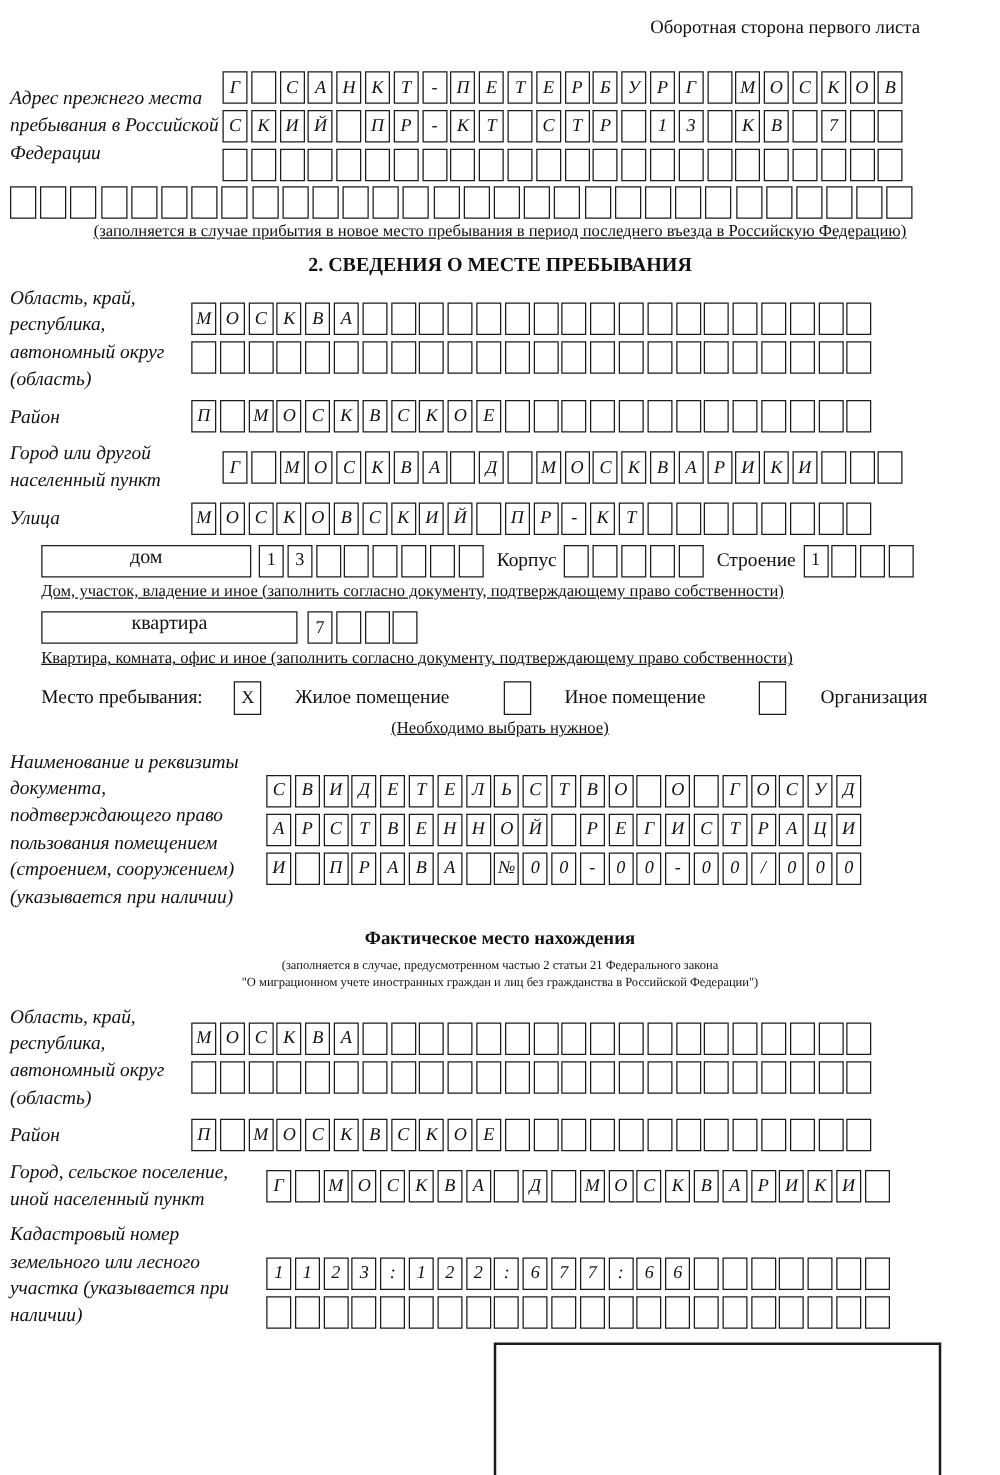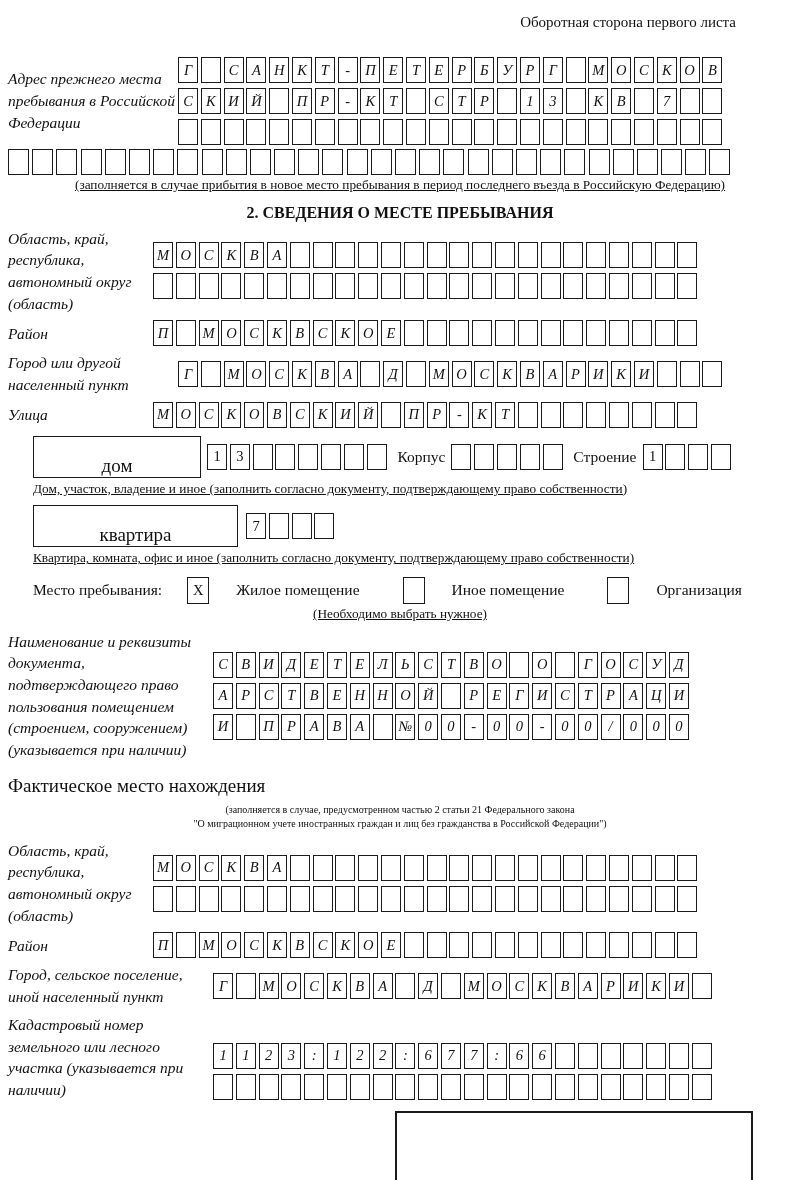--- a/index.html
+++ b/index.html
@@ -22,33 +22,33 @@
         box-sizing:border-box;width:20px;height:26px;border:1.7px solid #1b1b1b;
         margin-right:2.8px;font-size:14.5px;background:#fff;flex:0 0 auto;}
   .fullrow{margin-top:4px;margin-bottom:2px;}
   .fullrow .cell{width:21px;margin-right:3.2px;}
 
   .caption{font-size:13.3px;line-height:1.25;text-decoration:underline;}
   .center{text-align:center;}
   .section-title{font-size:16px;font-weight:bold;text-align:center;margin:10px 0 4px 0;}
 
   .inline-row{display:flex;align-items:center;margin-top:8px;}
-  .named-box{box-sizing:border-box;border:1.8px solid #1b1b1b;height:42px;
-             display:flex;align-items:flex-end;justify-content:center;
-             font-size:19px;background:#fff;}
+  .named-box{box-sizing:border-box;border:1.8px solid #1b1b1b;height:26px;
+             display:flex;align-items:flex-start;justify-content:center;
+             font-size:16px;background:#fff;}
   .dom-box{width:168px;margin-left:25px;margin-right:6px;}
   .kv-box{width:205px;margin-left:25px;margin-right:8px;}
   .inline-label{font-size:15.5px;margin:0 6px 0 8px;white-space:nowrap;}
   .note-left{margin:3px 0 0 25px;}
 
   .stay-row{display:flex;align-items:center;margin-top:10px;gap:15px;}
   .stay-label{font-size:15.5px;margin-left:25px;margin-right:10px;}
   .cb{width:22px;height:27px;margin-right:12px;}
   .opt-label{font-size:15.5px;margin-right:28px;}
-  .actual-title{font-size:19px;font-weight:normal;margin:14px 0 6px 0;}
+  .actual-title{font-size:15px;font-weight:bold;text-align:center;margin:14px 0 6px 0;}
   .actual-note{font-size:10px;text-align:center;line-height:1.45;}
 
   .stamp-box{box-sizing:border-box;border:2px solid #1b1b1b;width:358px;height:172px;
              margin:10px 0 6px 387px;background:#fff;}
 </style>
 </head>
 <body>
 
 <div class="page">
 

